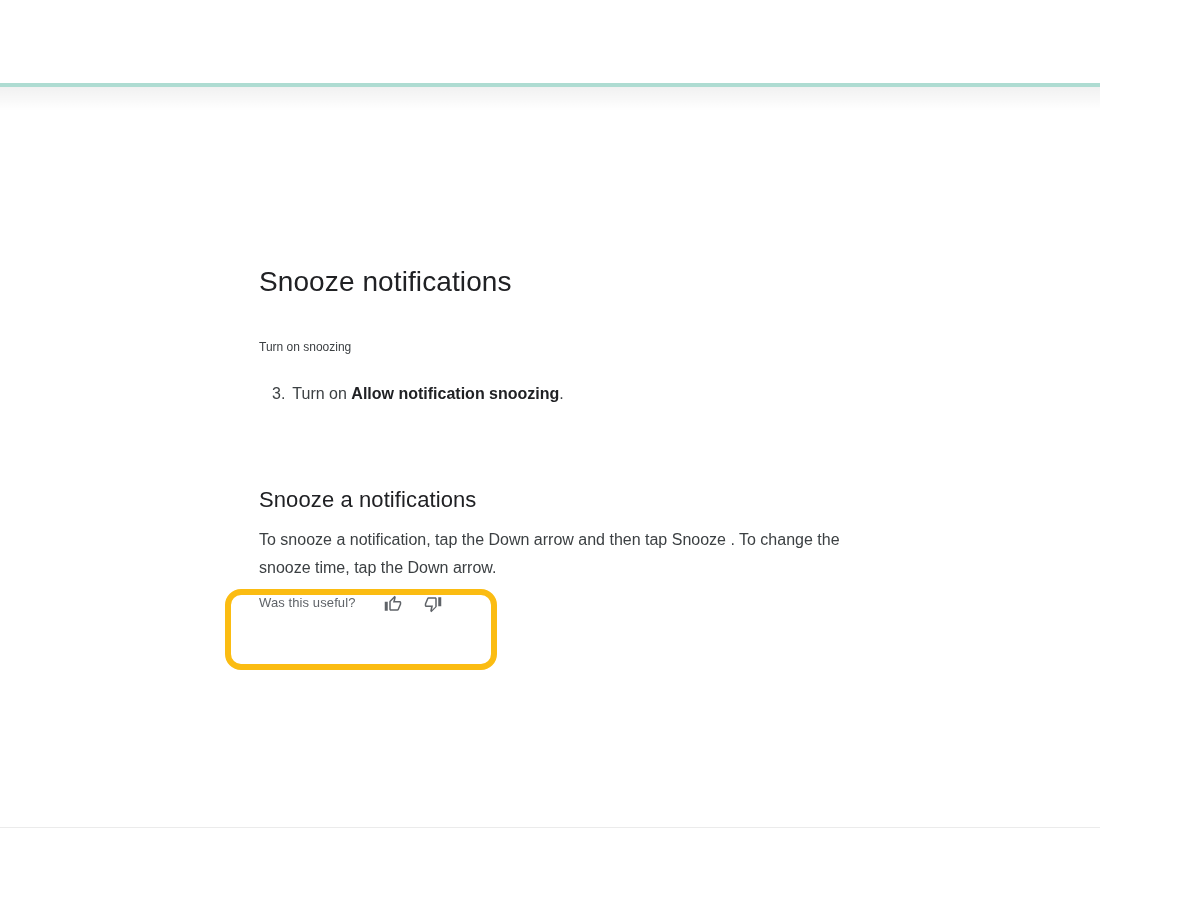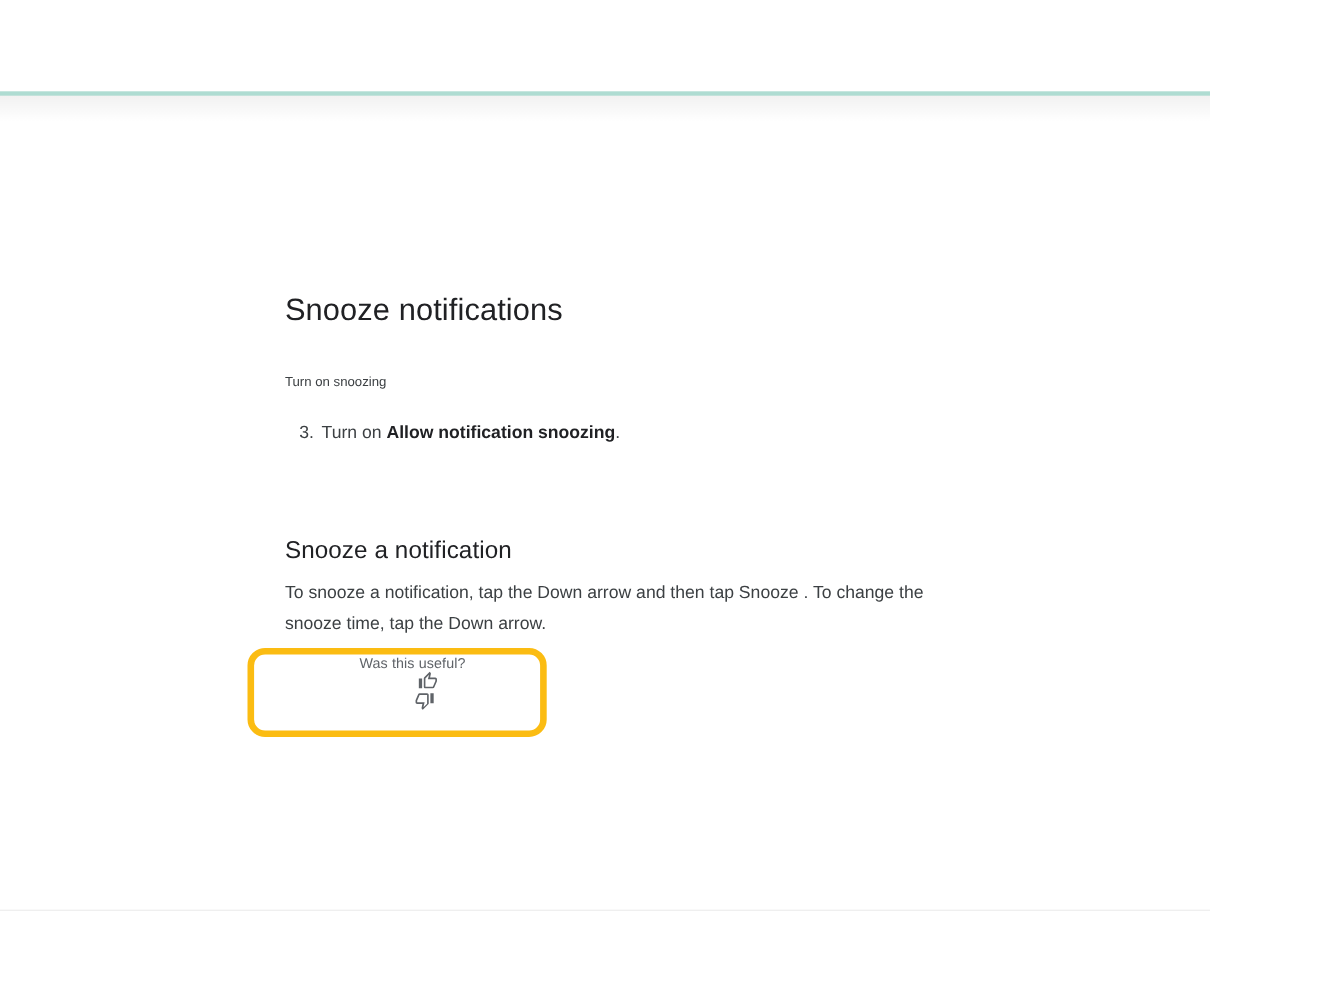--- a/index.html
+++ b/index.html
@@ -101,25 +101,24 @@
     left: 225px;
     top: 589px;
     width: 272px;
     height: 81px;
     border: 6px solid var(--highlight-yellow);
     border-radius: 16px;
     background: transparent;
   }
   .feedback-row {
     display: flex;
-    align-items: center;
+    align-items: flex-start;
     height: 100%;
     padding-left: 28px;
     padding-bottom: 8px;
-    flex-direction: column;
   }
   .feedback-question {
     font-size: 13px;
     color: var(--muted-text);
     letter-spacing: 0.1px;
   }
   .thumb-button {
     background: none;
     border: none;
     padding: 0;
@@ -150,21 +149,21 @@
   <h1 class="article-title">Snooze notifications</h1>
 
   <div class="intro-label">Turn on snoozing</div>
 
   <ol class="steps-list">
     <li>
       <span class="step-number">3.</span><span>Turn on </span><span class="step-bold">Allow notification snoozing</span><span>.</span>
     </li>
   </ol>
 
-  <h2 class="section-heading">Snooze a notification</h2>
+  <h2 class="section-heading">Snooze a notifications</h2>
 
   <p class="body-paragraph"><span>To snooze a notification, tap the Down arrow and then tap Snooze . To change the</span><br><span>snooze time, tap the Down arrow.</span></p>
 
   <div class="feedback-highlight">
     <div class="feedback-row">
       <span class="feedback-question">Was this useful?</span>
 
       <button class="thumb-button up">
         <span>
           <svg width="18" height="18" viewBox="0 0 24 24" aria-hidden="true">

